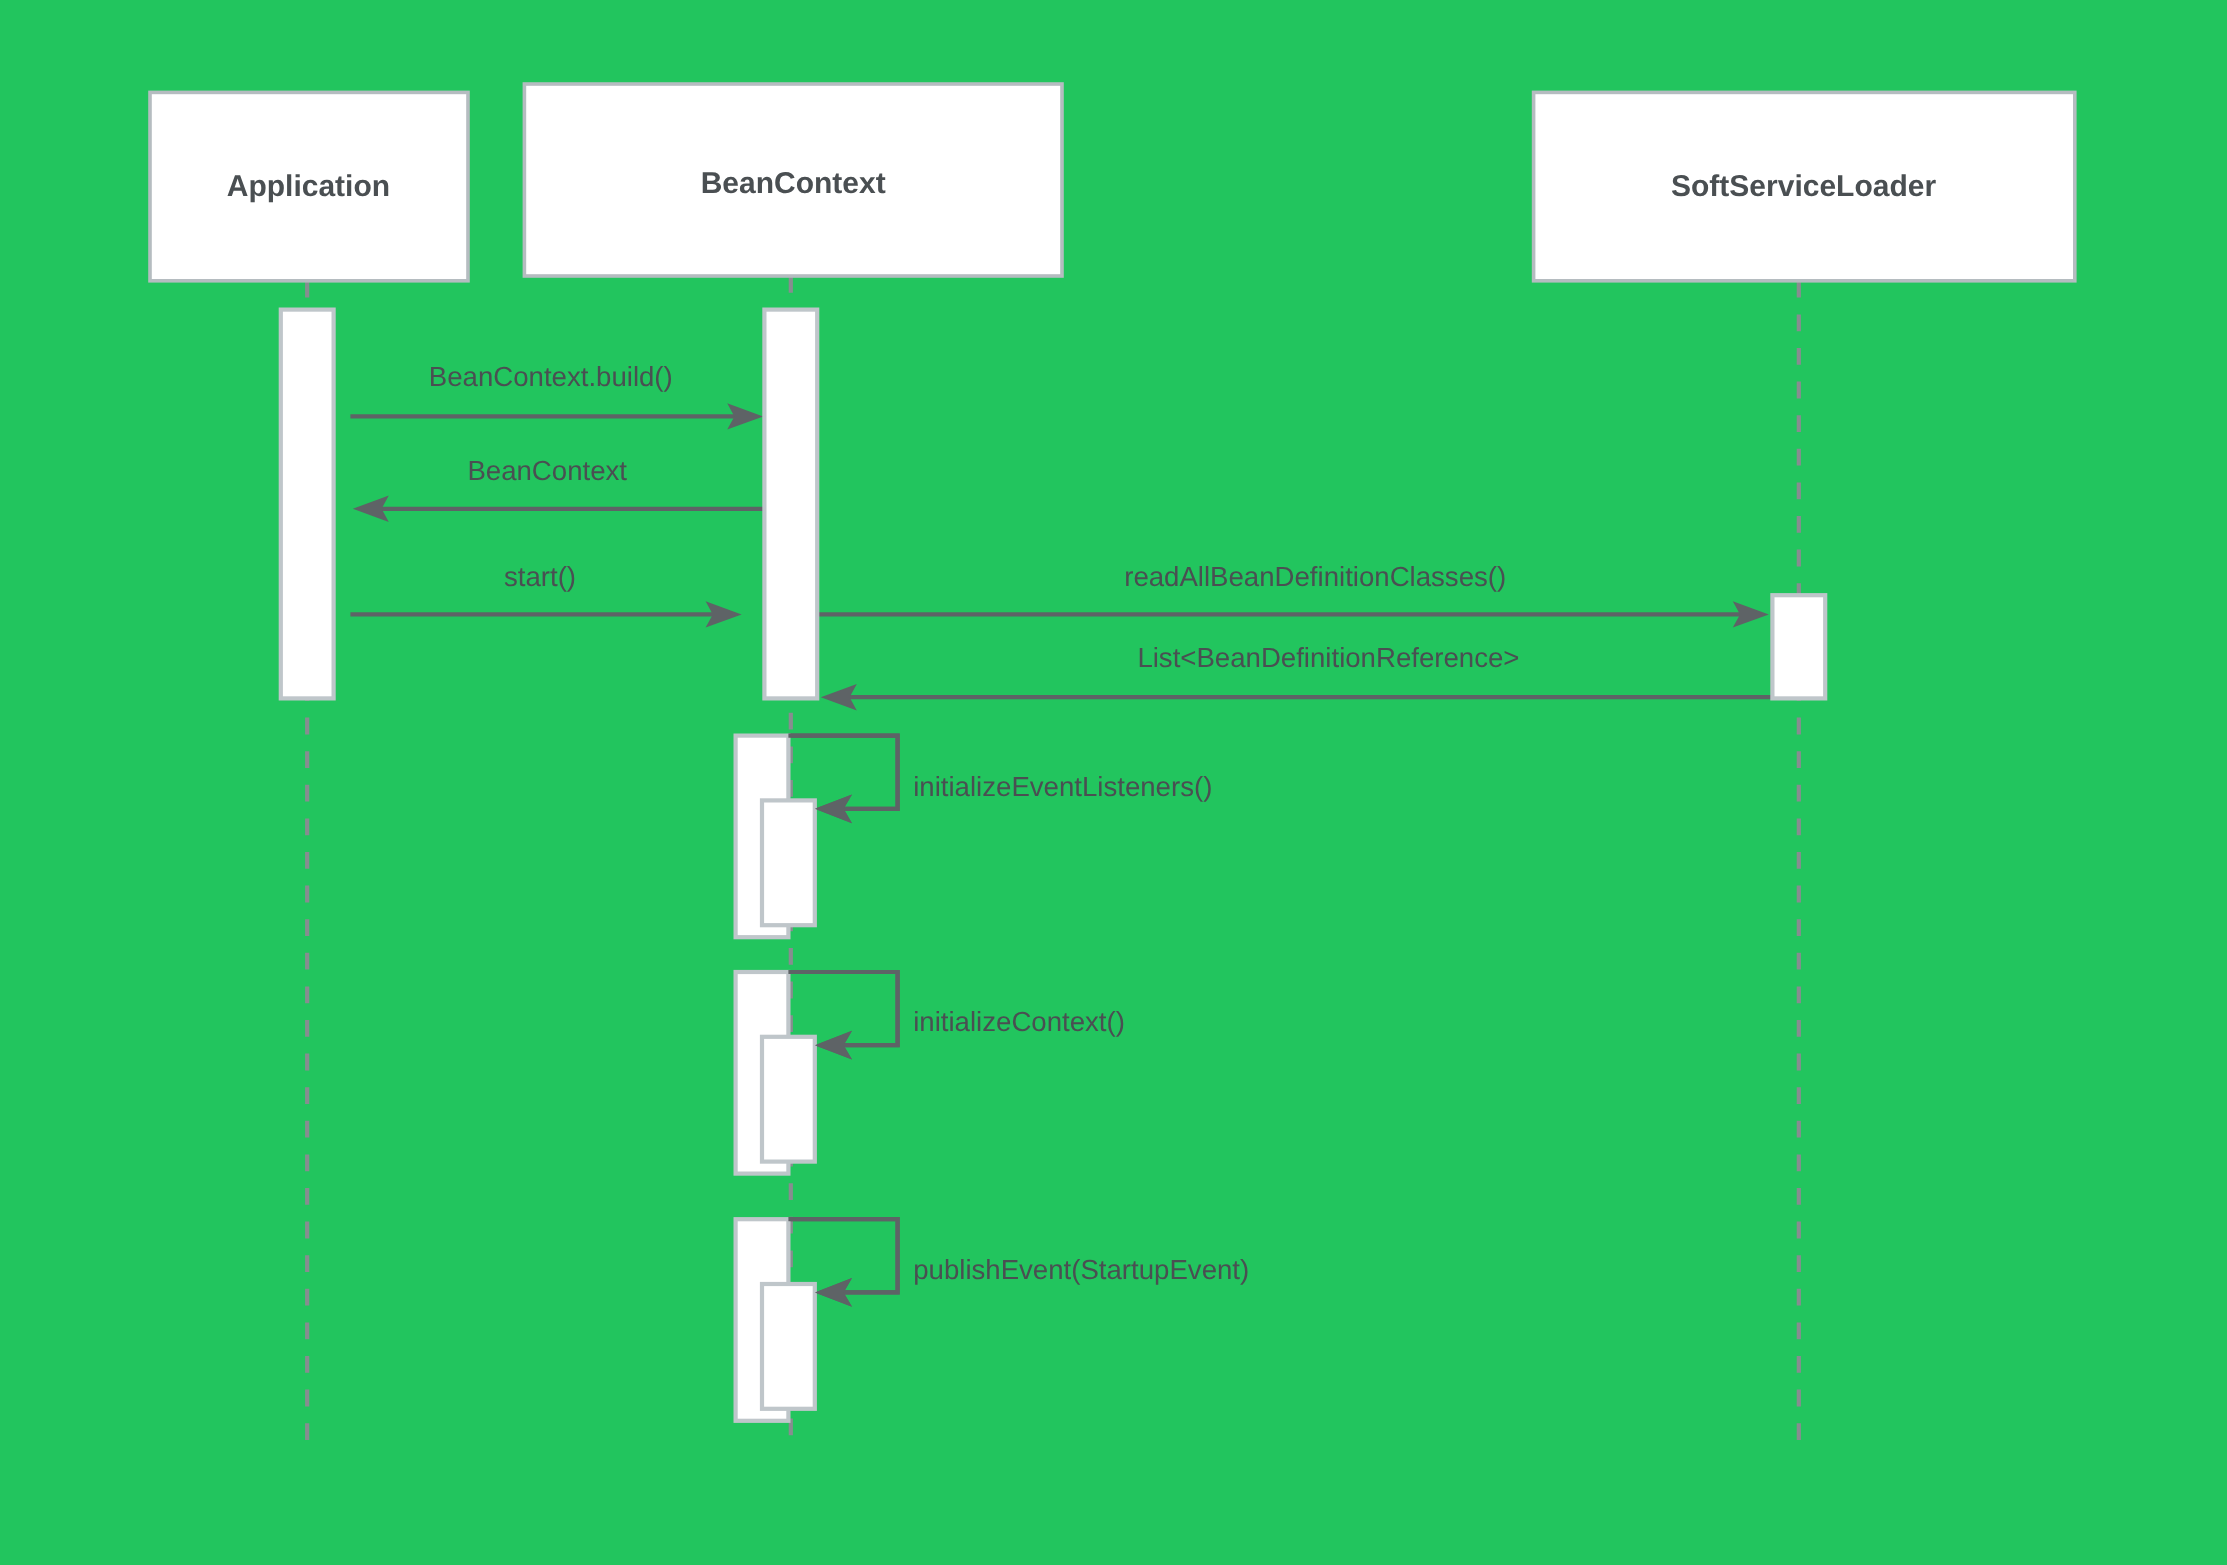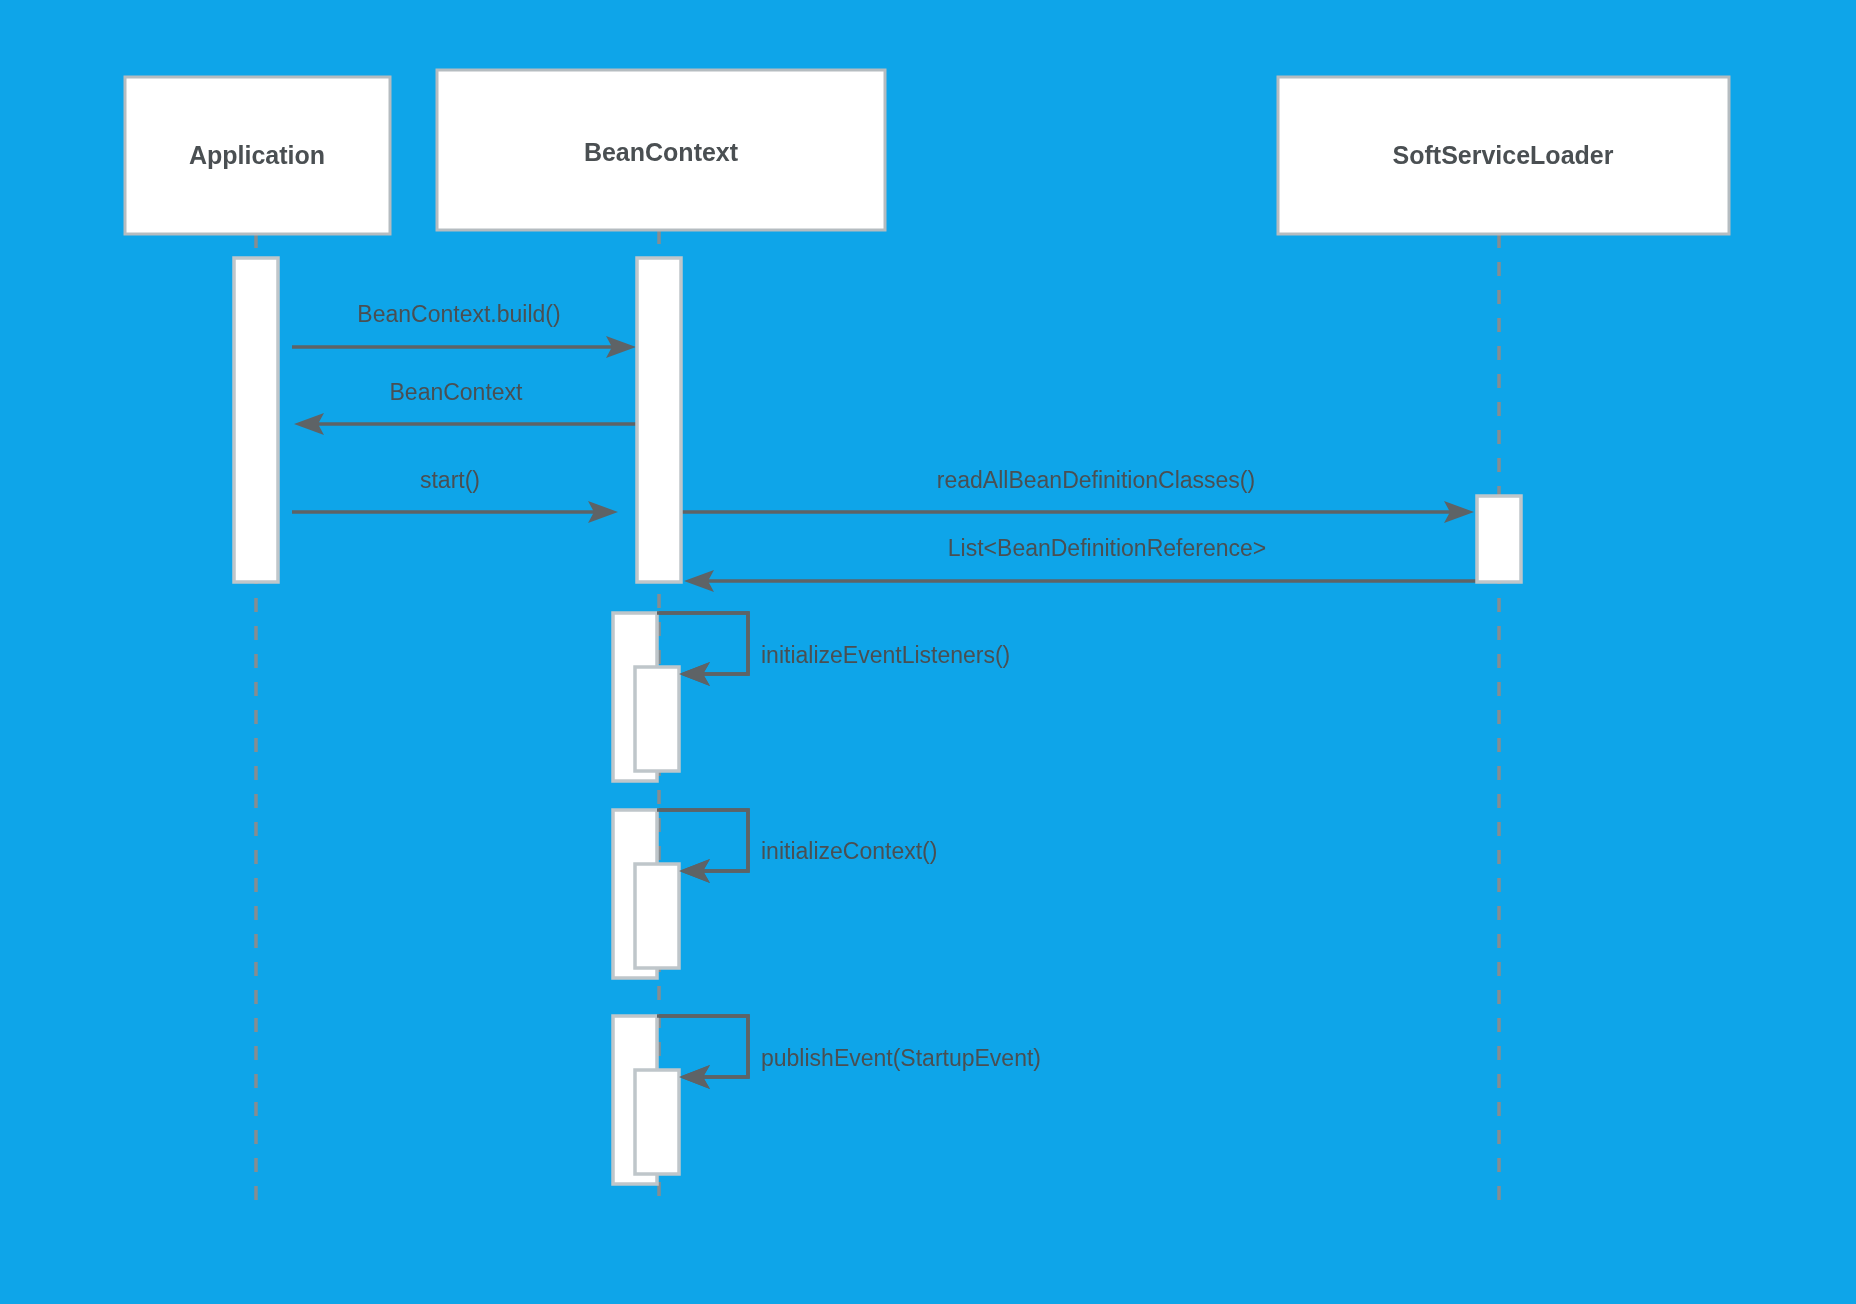--- a/index.html
+++ b/index.html
@@ -7,21 +7,21 @@
     padding: 0;
     background: #ffffff;
   }
   body {
     font-family: "Liberation Sans", sans-serif;
   }
   #diagram-root {
     position: relative;
     width: 1856px;
     height: 1304px;
-    background: #0ea5e9;
+    background: #22c55e;
     overflow: hidden;
   }
   svg#seq-svg {
     position: absolute;
     left: 0;
     top: 0;
     width: 1856px;
     height: 1304px;
   }
   .participant-box {

